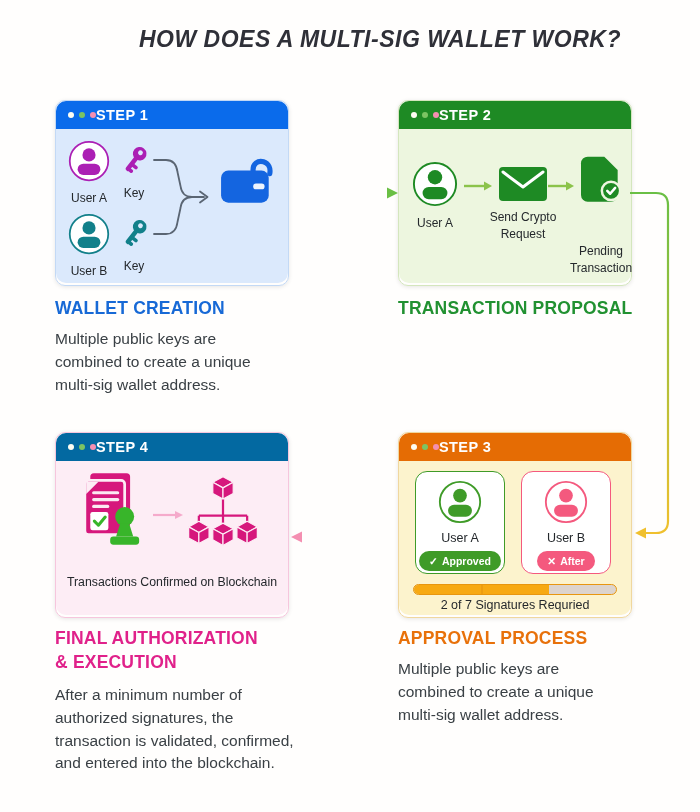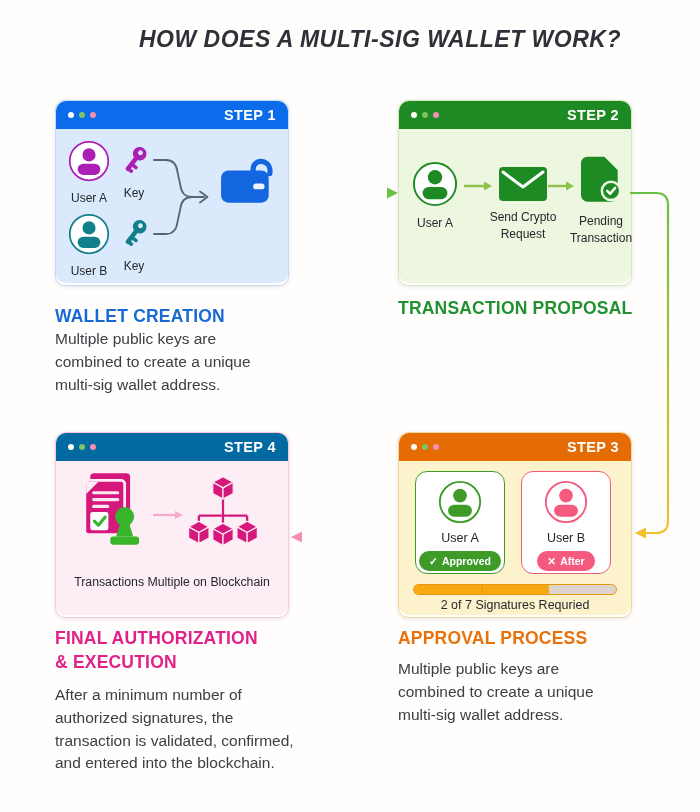--- a/index.html
+++ b/index.html
@@ -6,21 +6,21 @@
   body{font-family:"Liberation Sans",sans-serif;color:#3a4045;}
   .canvas{position:relative;width:700px;height:812px;background:#fffefd;overflow:hidden;}
   .preline{white-space:pre-line;}
 
   .main-title{position:absolute;left:0;top:26px;width:100%;text-align:center;
     font-size:23px;font-weight:bold;font-style:italic;color:#2f3038;letter-spacing:.5px;margin-left:30px;}
 
   .step-card{position:absolute;width:232px;height:184px;border-radius:10px;
     box-shadow:0 1px 4px rgba(0,0,0,.10);}
   .card-header{height:16px;border-radius:10px 10px 0 0;display:flex;align-items:center;
-    justify-content:space-between;padding:14px 12px;box-sizing:border-box;}
+    justify-content:flex-start;padding:14px 12px;box-sizing:border-box;}
   .dots{display:flex;gap:5px;align-items:center;}
   .dot{width:6px;height:6px;border-radius:50%;}
   .dot-w{background:#fdfdf2;} .dot-g{background:#7cc463;} .dot-p{background:#f executable48fb1;}
   .dot-g{background:#7cc463;} .dot-p{background:#f48fb1;}
   .step-badge{color:#fff;font-size:14.5px;font-weight:bold;letter-spacing:.4px;}
   .card-body{position:relative;height:154px;border-radius:0 0 10px 10px;box-sizing:border-box;}
 
   
   .c1{left:55px;top:100px;border:1px solid #c3d9f5;}
   .c1 .card-header{background:#0a6beb;}
@@ -53,21 +53,21 @@
 
   .progress-track{position:absolute;left:14px;top:123px;width:202px;height:9px;background:#ddd4cd;
     border:1.5px solid #e8960f;border-radius:6px;overflow:hidden;}
   .progress-fill{height:100%;width:66.6%;background:#f7a912;}
   .progress-divider{position:absolute;left:33.3%;top:0;width:2px;height:100%;background:#e8960f;opacity:.65;}
   .progress-caption{position:absolute;left:0;top:137px;width:100%;text-align:center;
     font-size:12.5px;color:#24282c;}
 
   .section-heading{position:absolute;font-size:17.5px;font-weight:bold;letter-spacing:.2px;line-height:1.35;}
   .section-desc{position:absolute;font-size:15.5px;color:#3a4045;line-height:1.47;}
-  .h1{left:55px;top:297px;color:#1769d6;margin-top:8px;}
+  .h1{left:55px;top:297px;color:#1769d6;}
   .h2{left:398px;top:297px;color:#219131;}
   .h3{left:398px;top:627px;color:#e8710a;}
   .h4{left:55px;top:627px;color:#e0218a;}
   .d1{left:55px;top:328px;}
   .d2{left:398px;top:328px;}
   .d3{left:398px;top:658px;}
   .d4{left:55px;top:684px;}
 
   .connector{position:absolute;}
   .caption-center{position:absolute;left:0;top:114px;width:100%;text-align:center;
@@ -193,21 +193,21 @@
         </span>
         <span class="icon-label preline" style="width:90px;">Send Crypto
 Request</span>
       </div>
       <span style="position:absolute;left:148px;top:49px;">
         <svg width="28" height="12" viewBox="0 0 28 12">
           <line x1="1" y1="6" x2="19" y2="6" stroke="#8bc34a" stroke-width="2.4"></line>
           <path d="M19 1.5 L27 6 L19 10.5 Z" fill="#8bc34a"></path>
         </svg>
       </span>
-      <div class="icon-block" style="left:176px;top:26px;width:52px;">
+      <div class="icon-block" style="left:176px;top:26px;width:52px;gap:30px;">
         <span>
           <svg width="44" height="50" viewBox="0 0 52 60">
             <path d="M10 2 h20 l16 16 v30 a8 8 0 0 1 -8 8 H10 a8 8 0 0 1 -8 -8 V10 a8 8 0 0 1 8 -8 Z" fill="#1e8a24"></path>
             <circle cx="38" cy="43" r="11" fill="#1e8a24" stroke="#edf6df" stroke-width="3"></circle>
             <path d="M33.5 43 L37 46.5 L43 39.5" fill="none" stroke="#ffffff" stroke-width="3" stroke-linecap="round" stroke-linejoin="round"></path>
           </svg>
         </span>
         <span class="icon-label preline" style="width:84px;">Pending
 Transaction</span>
       </div>
@@ -316,21 +316,21 @@
                 <polygon points="11,-6 0,0 0,12 11,6"></polygon>
             </g>
             <g transform="translate(68,64)">
               <polygon points="0,-12 11,-6 0,0 -11,-6"></polygon>
                 <polygon points="-11,-6 0,0 0,12 -11,6"></polygon>
                 <polygon points="11,-6 0,0 0,12 11,6"></polygon>
             </g>
           </g>
         </svg>
       </span>
-      <div class="caption-center">Transactions Multiple on Blockchain</div>
+      <div class="caption-center">Transactions Confirmed on Blockchain</div>
     </div>
   </div>
 
   <div class="section-heading h1">WALLET CREATION</div>
   <div class="section-desc preline d1">Multiple public keys are
 combined to create a unique
 multi-sig wallet address.</div>
 
   <div class="section-heading h2">TRANSACTION PROPOSAL</div>
 

